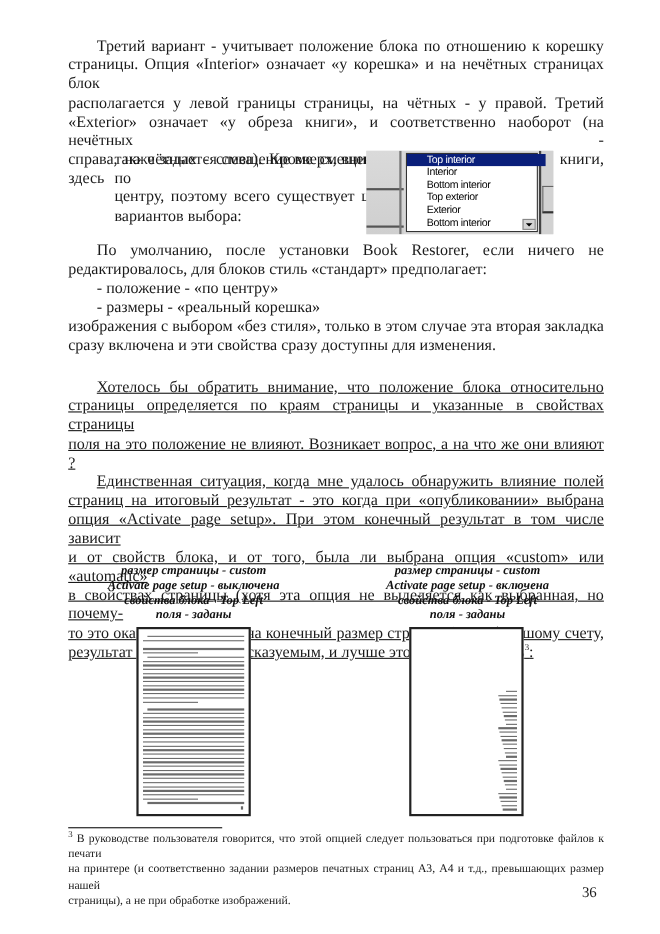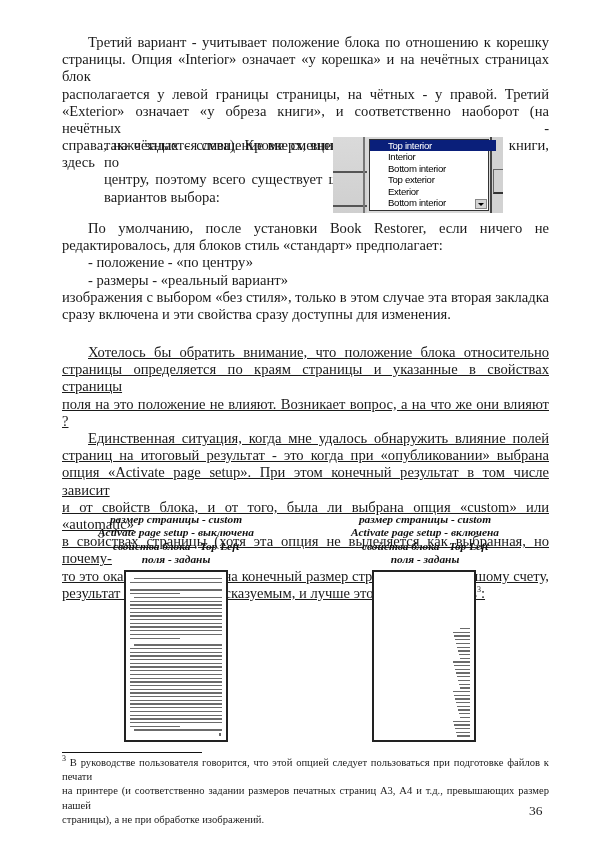--- a/index.html
+++ b/index.html
@@ -223,21 +223,21 @@
       <div class="scroll-btn">
         <span class="tri"></span>
       </div>
     </div>
   </div>
 
   <div class="text-col" id="p2">
     <span class="line justify-last" style="text-indent:26px;">По умолчанию, после установки Book Restorer, если ничего не</span>
     <span class="line">редактировалось, для блоков стиль «стандарт» предполагает:</span>
     <span class="line" style="text-indent:26px;">- положение - «по центру»</span>
-    <span class="line" style="text-indent:26px;">- размеры - «реальный вариант»</span>
+    <span class="line" style="text-indent:26px;">- размеры - «реальный корешка»</span>
     <span class="line justify-last">изображения с выбором «без стиля», только в этом случае эта вторая закладка</span>
     <span class="line">сразу включена и эти свойства сразу доступны для изменения.</span>
   </div>
 
   <div class="text-col" id="p3">
     <span class="line justify-last" style="text-indent:26px;">Хотелось бы обратить внимание, что положение блока относительно</span>
     <span class="line justify-last">страницы определяется по краям страницы и указанные в свойствах страницы</span>
     <span class="line">поля на это положение не влияют. Возникает вопрос, а на что же они влияют ?</span>
     <span class="line justify-last" style="text-indent:26px;">Единственная ситуация, когда мне удалось обнаружить влияние полей</span>
     <span class="line justify-last">страниц на итоговый результат - это когда при «опубликовании» выбрана</span>

